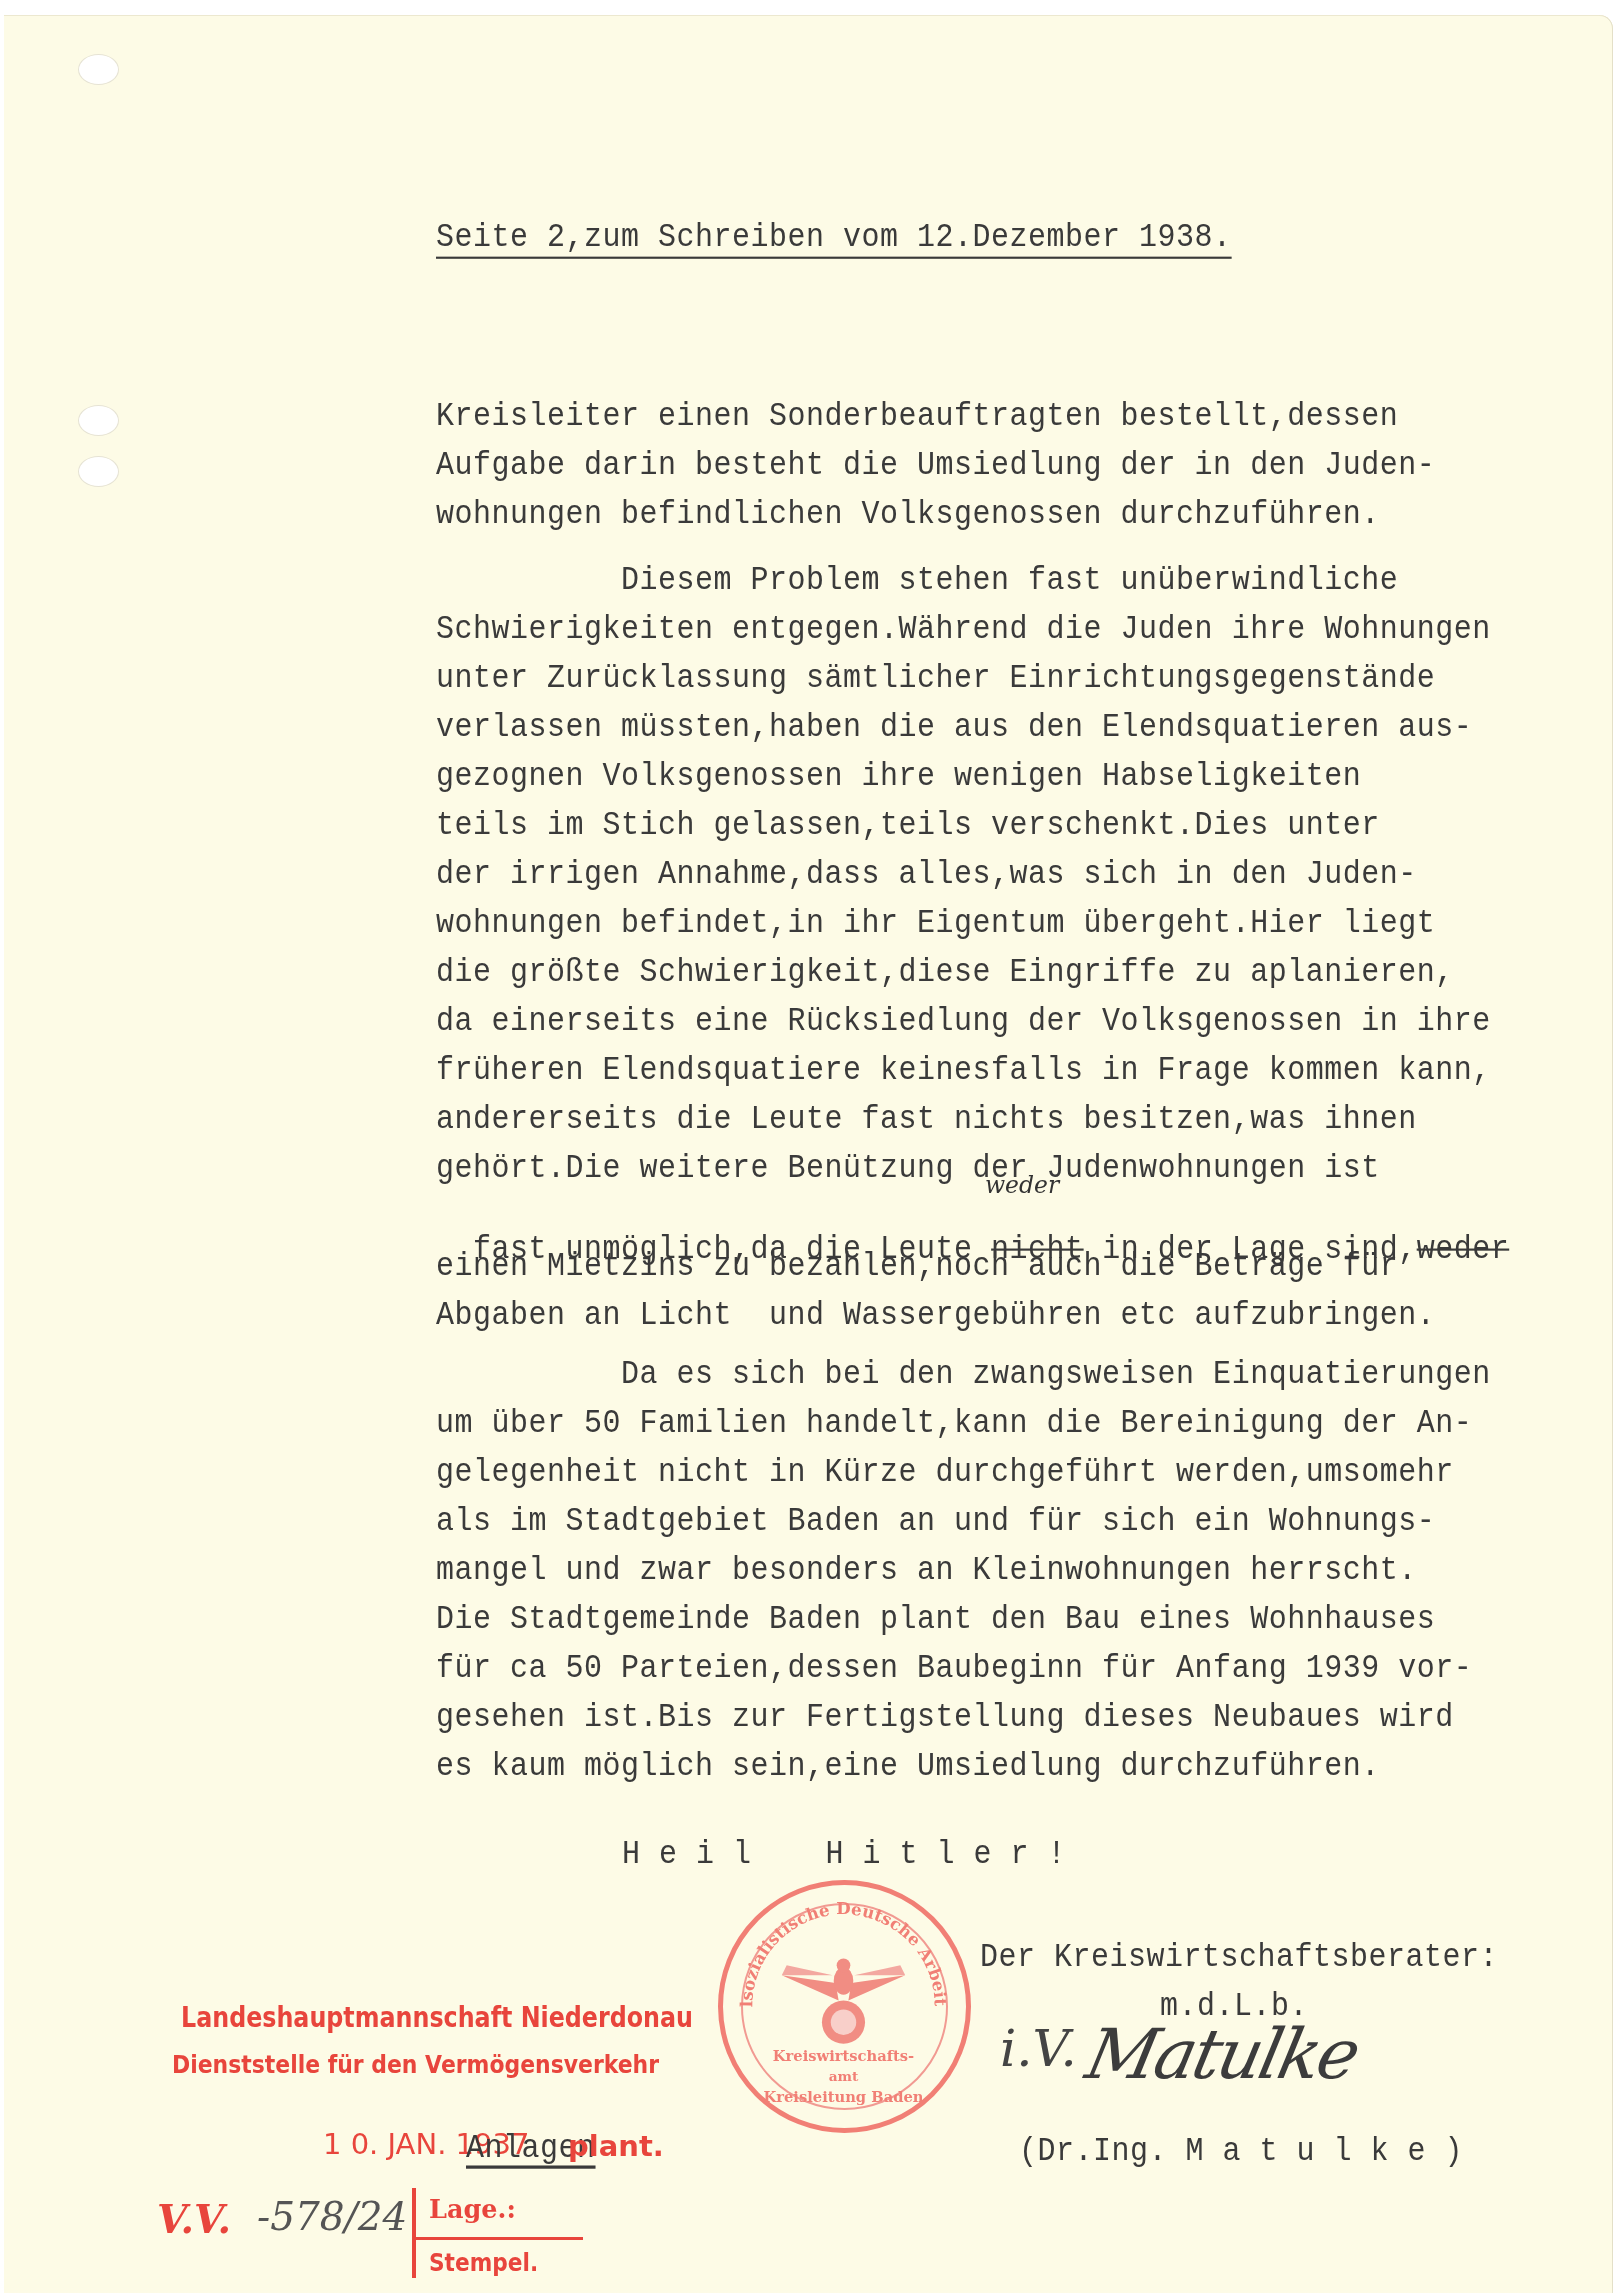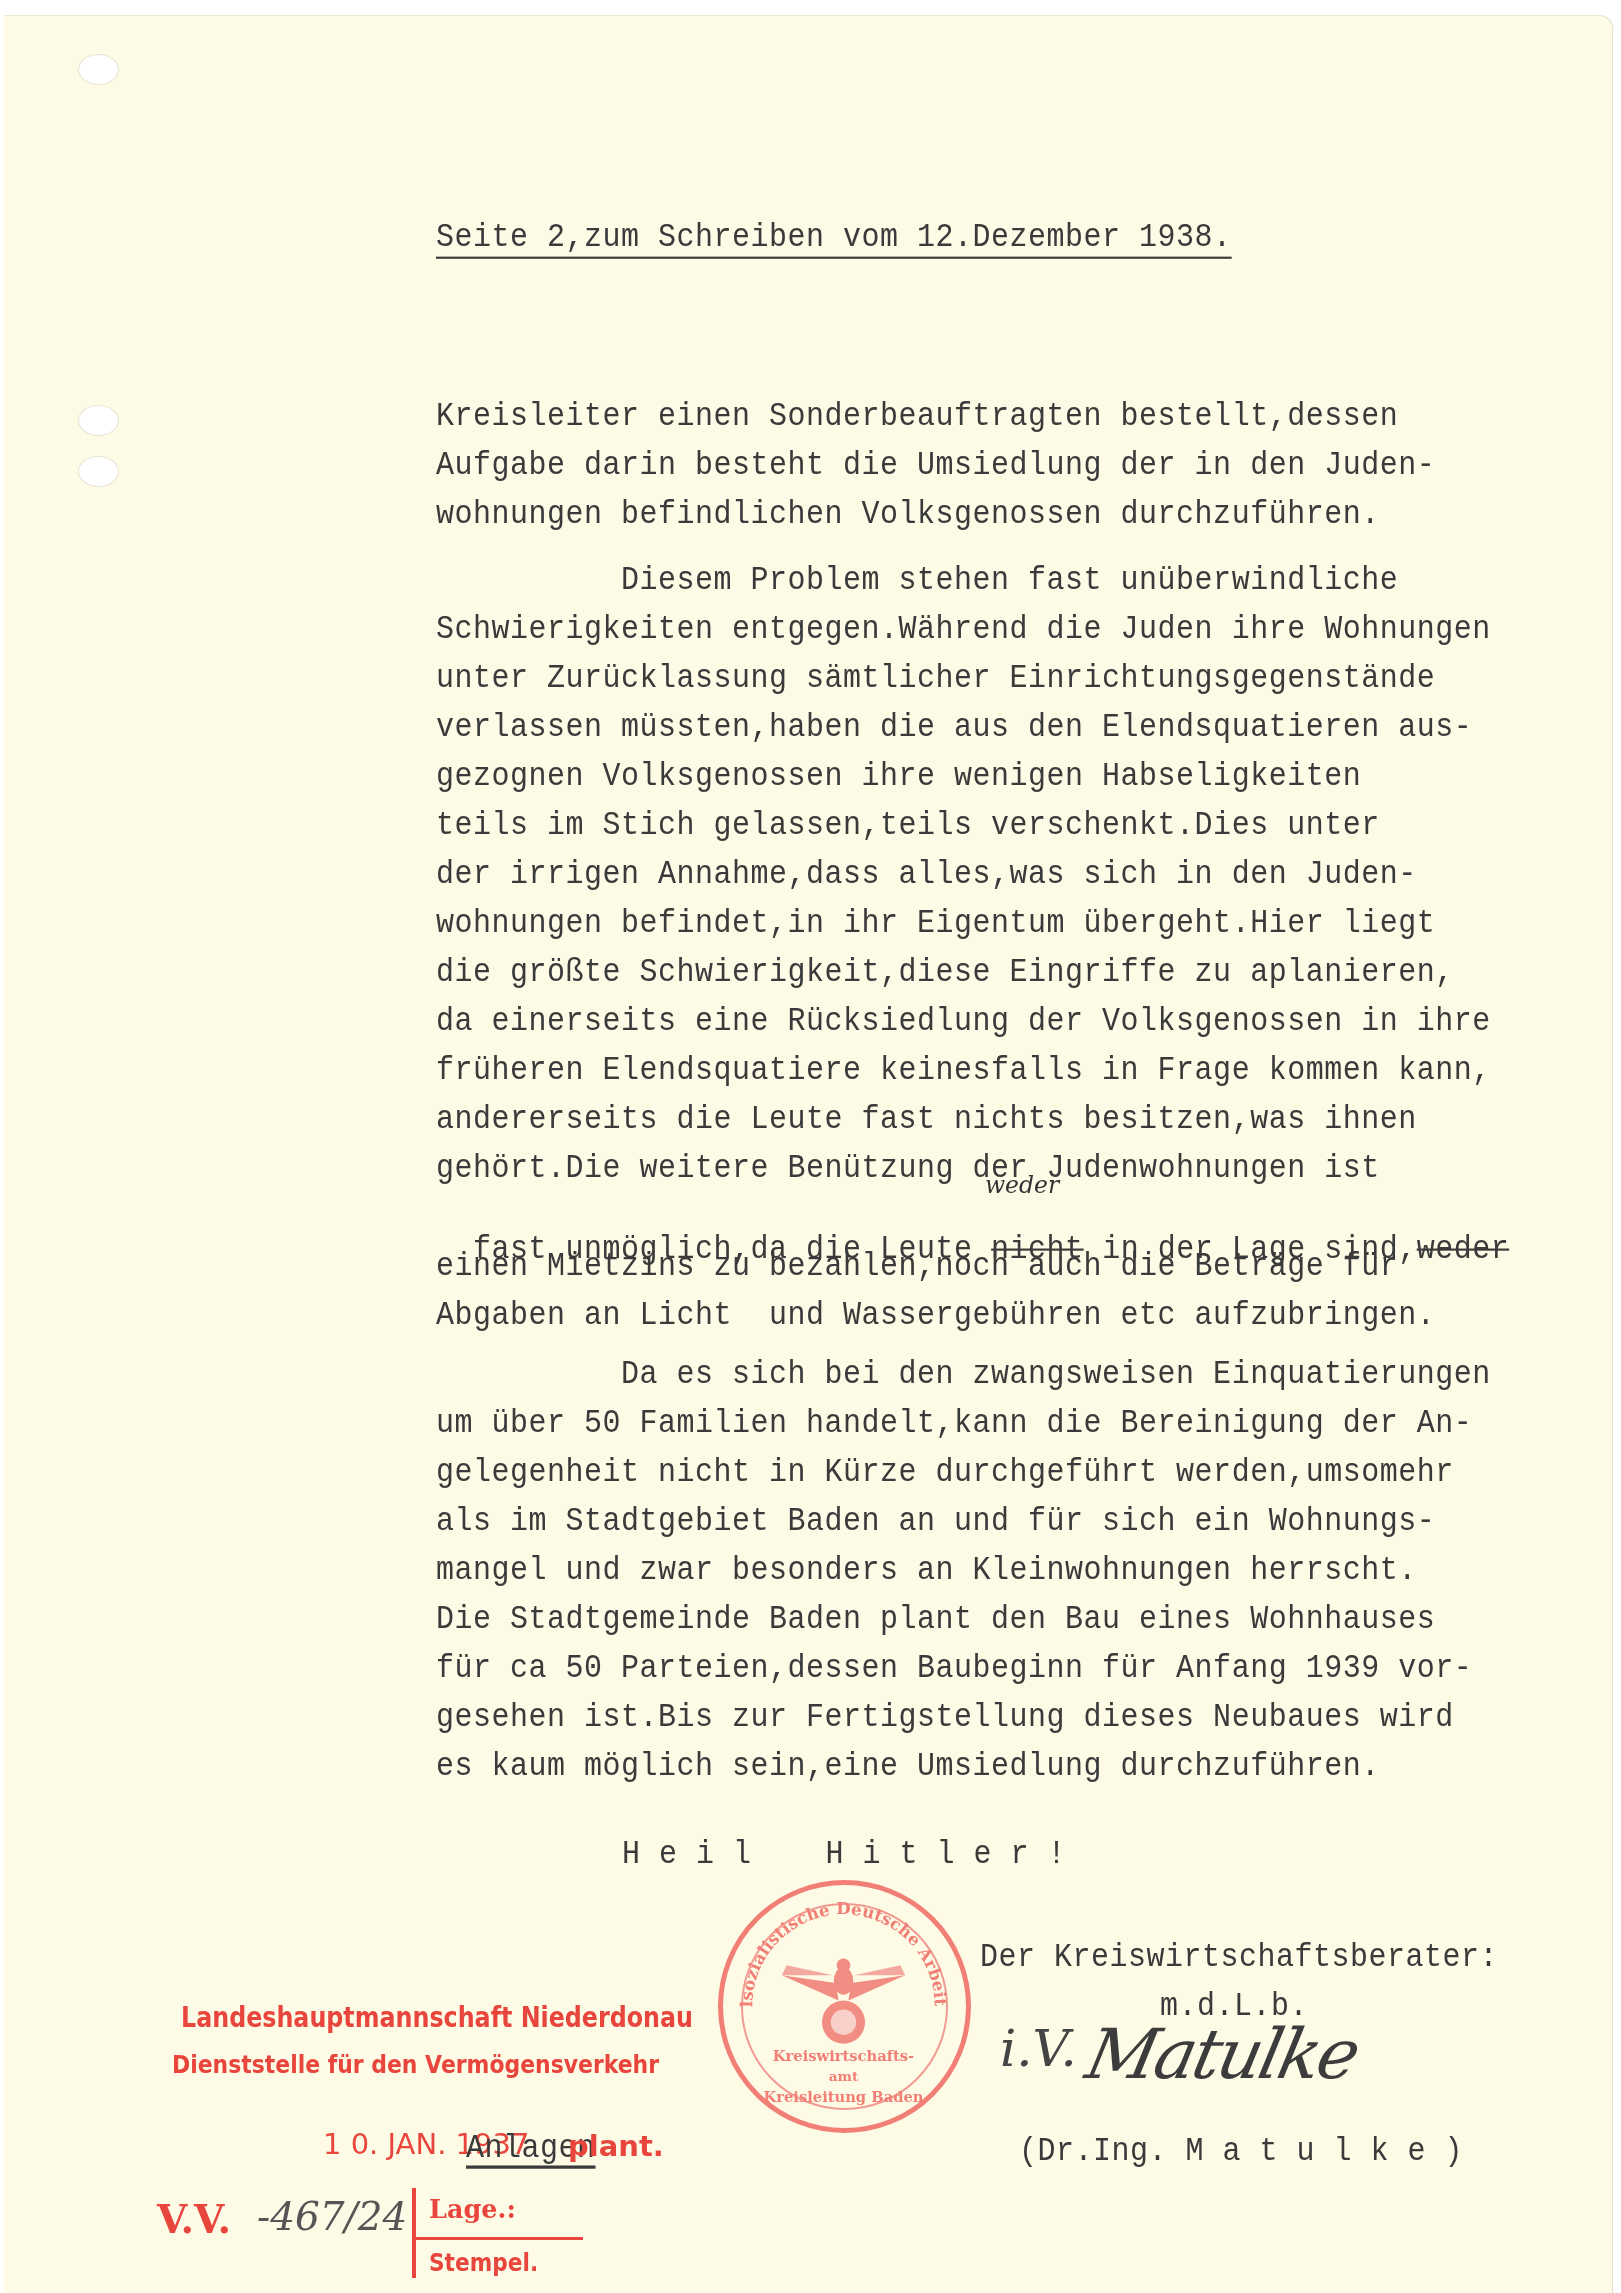--- a/index.html
+++ b/index.html
@@ -117,19 +117,19 @@
 <div class="hand" style="left:1000px; top:2019px; font-size:51px; color:#444;">i.V.</div>
 <div class="hand" style="left:1088px; top:2014px; font-size:69px; color:#3c3c3c; letter-spacing:-2.9px; transform:skewX(-12deg);">Matulke</div>
 <div class="type" style="left:1019px; top:2135px;">(Dr.Ing. M a t u l k e )</div>
 
 <div class="red-stamp" style="left:181px; top:2000px; font-size:29px; transform:scaleX(0.82); transform-origin:left top;">Landeshauptmannschaft Niederdonau</div>
 <div class="red-stamp" style="left:172px; top:2049px; font-size:25.5px; transform:scaleX(0.86); transform-origin:left top;">Dienststelle für den Vermögensverkehr</div>
 <div class="red-stamp" style="left:323px; top:2127px; font-size:29px; font-weight:normal;">1 0. JAN. 1937</div>
 <div class="type" style="left:466px; top:2132px; text-decoration:underline; text-underline-offset:7.8px;">Anlagen</div>
 <div class="red-stamp" style="left:568px; top:2129px; font-size:29px;">plant.</div>
 
-<div class="red-stamp" style="left:157px; top:2196px; font-size:39px; font-family:'DejaVu Serif', serif;">V.V.</div>
-<div class="hand" style="left:257px; top:2194px; font-size:39px; color:#555;">-467/24</div>
+<div class="red-stamp" style="left:157px; top:2196px; font-size:39px; font-family:'DejaVu Serif', serif;font-style:italic;">V.V.</div>
+<div class="hand" style="left:257px; top:2194px; font-size:39px; color:#555;">-578/24</div>
 <div style="position:absolute; left:412px; top:2188px; width:3.9px; height:90px; background:#e8453c;"></div>
 <div style="position:absolute; left:416px; top:2237px; width:167px; height:2.9px; background:#e8453c;"></div>
 <div class="red-stamp" style="left:429px; top:2194px; font-size:25.5px; font-family:'DejaVu Serif', serif;">Lage.:</div>
 <div class="red-stamp" style="left:429px; top:2247px; font-size:25.5px; transform:scaleX(0.85); transform-origin:left top;">Stempel.</div>
 
 
 </body></html>

